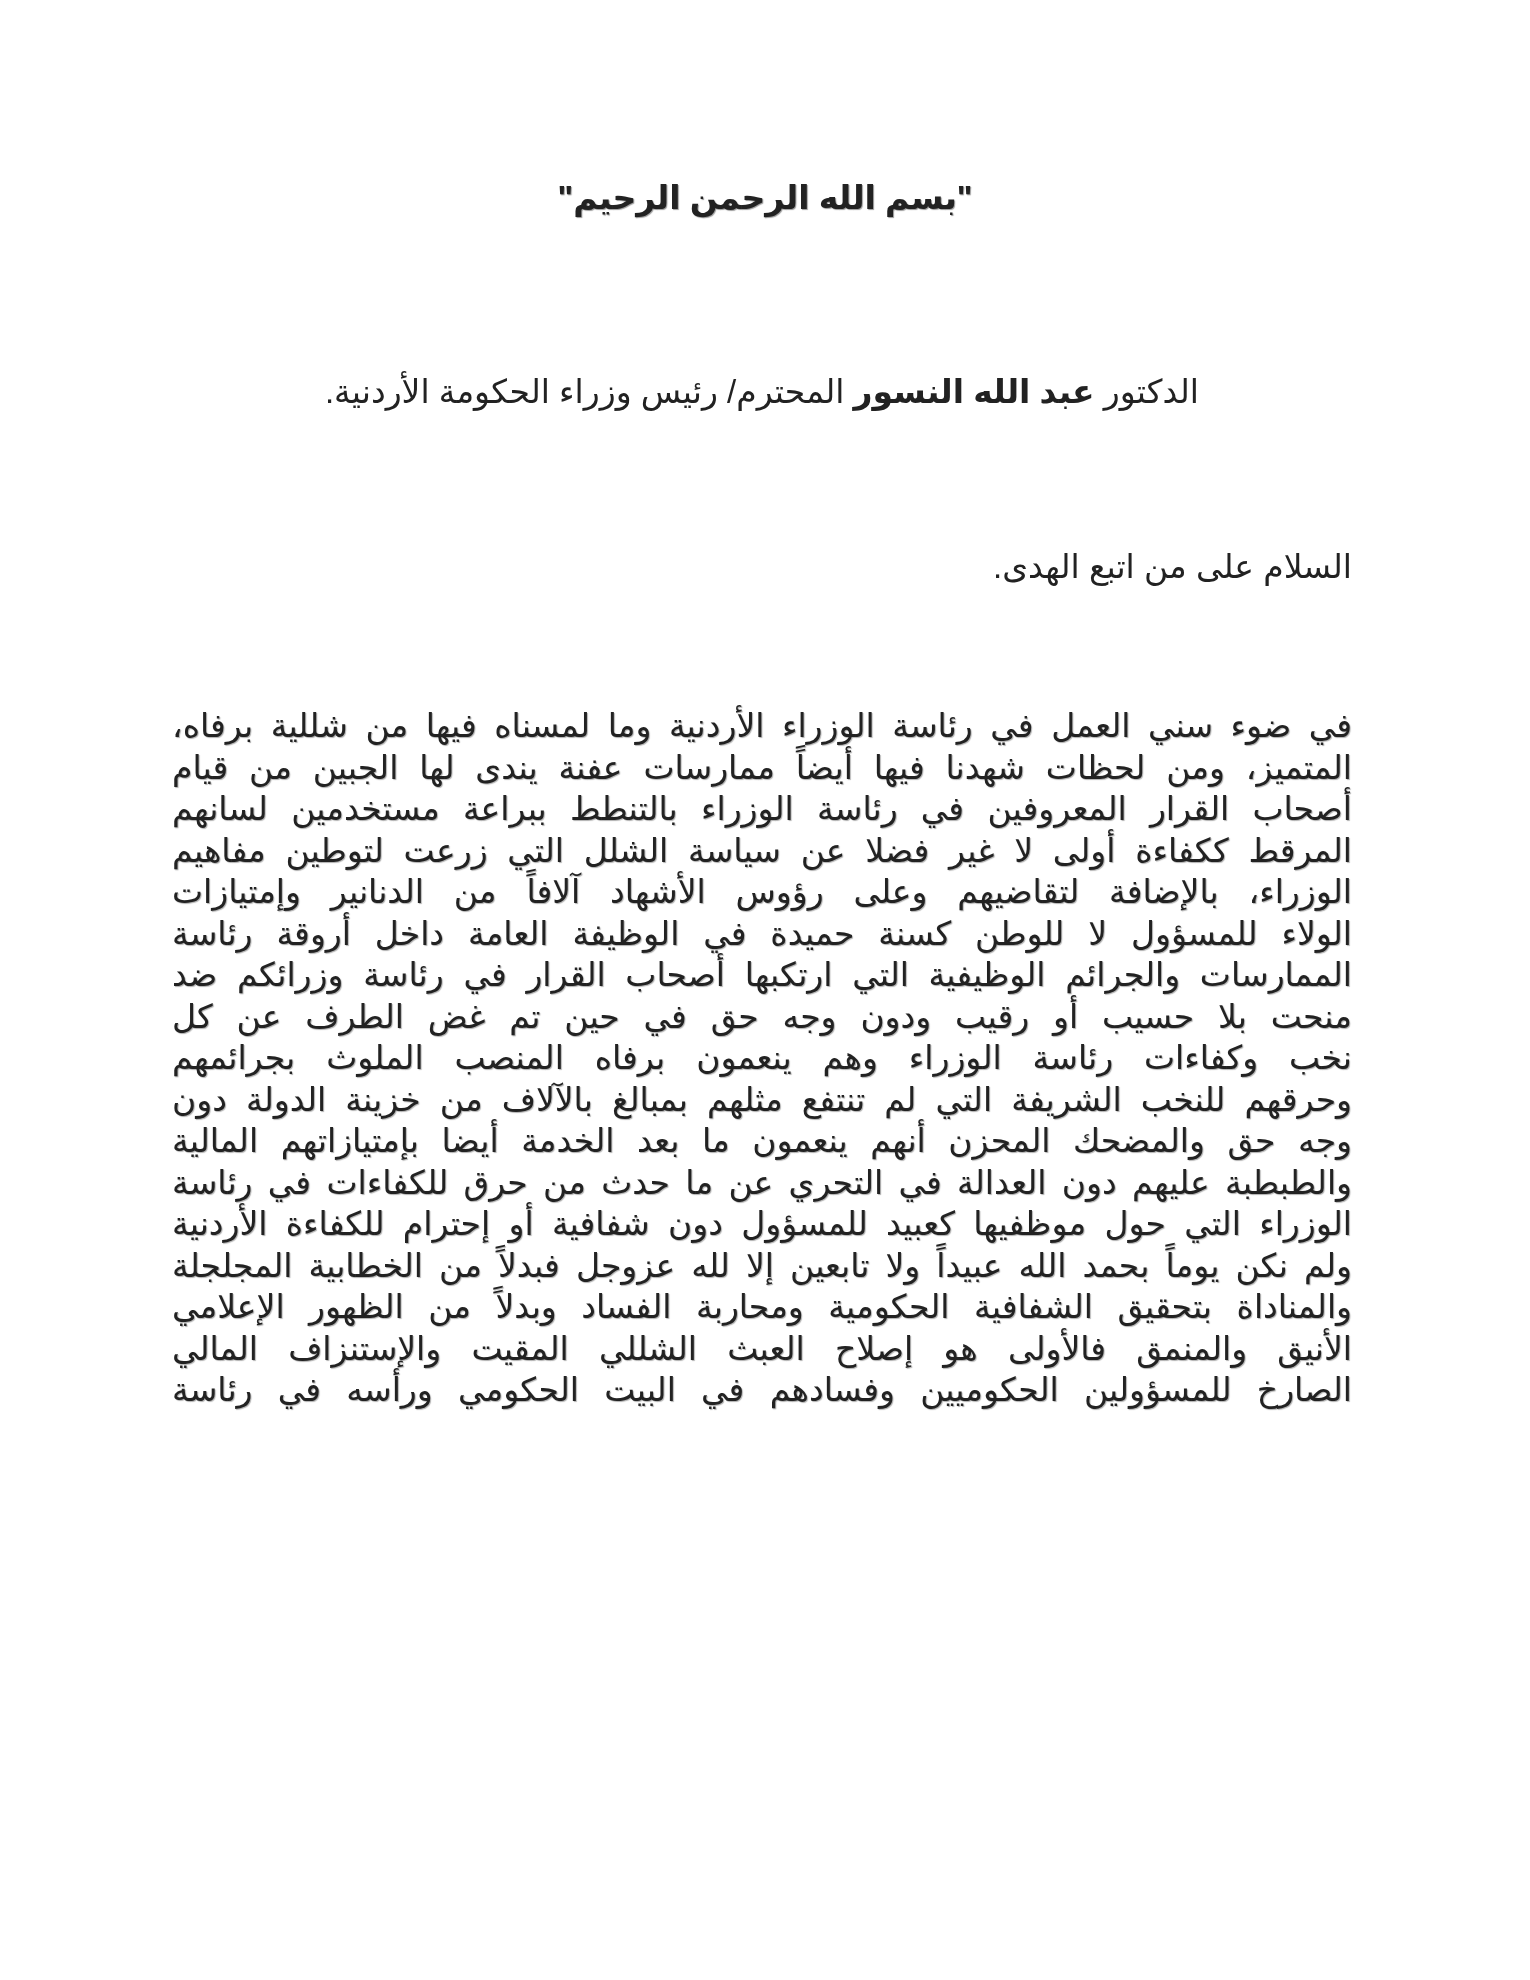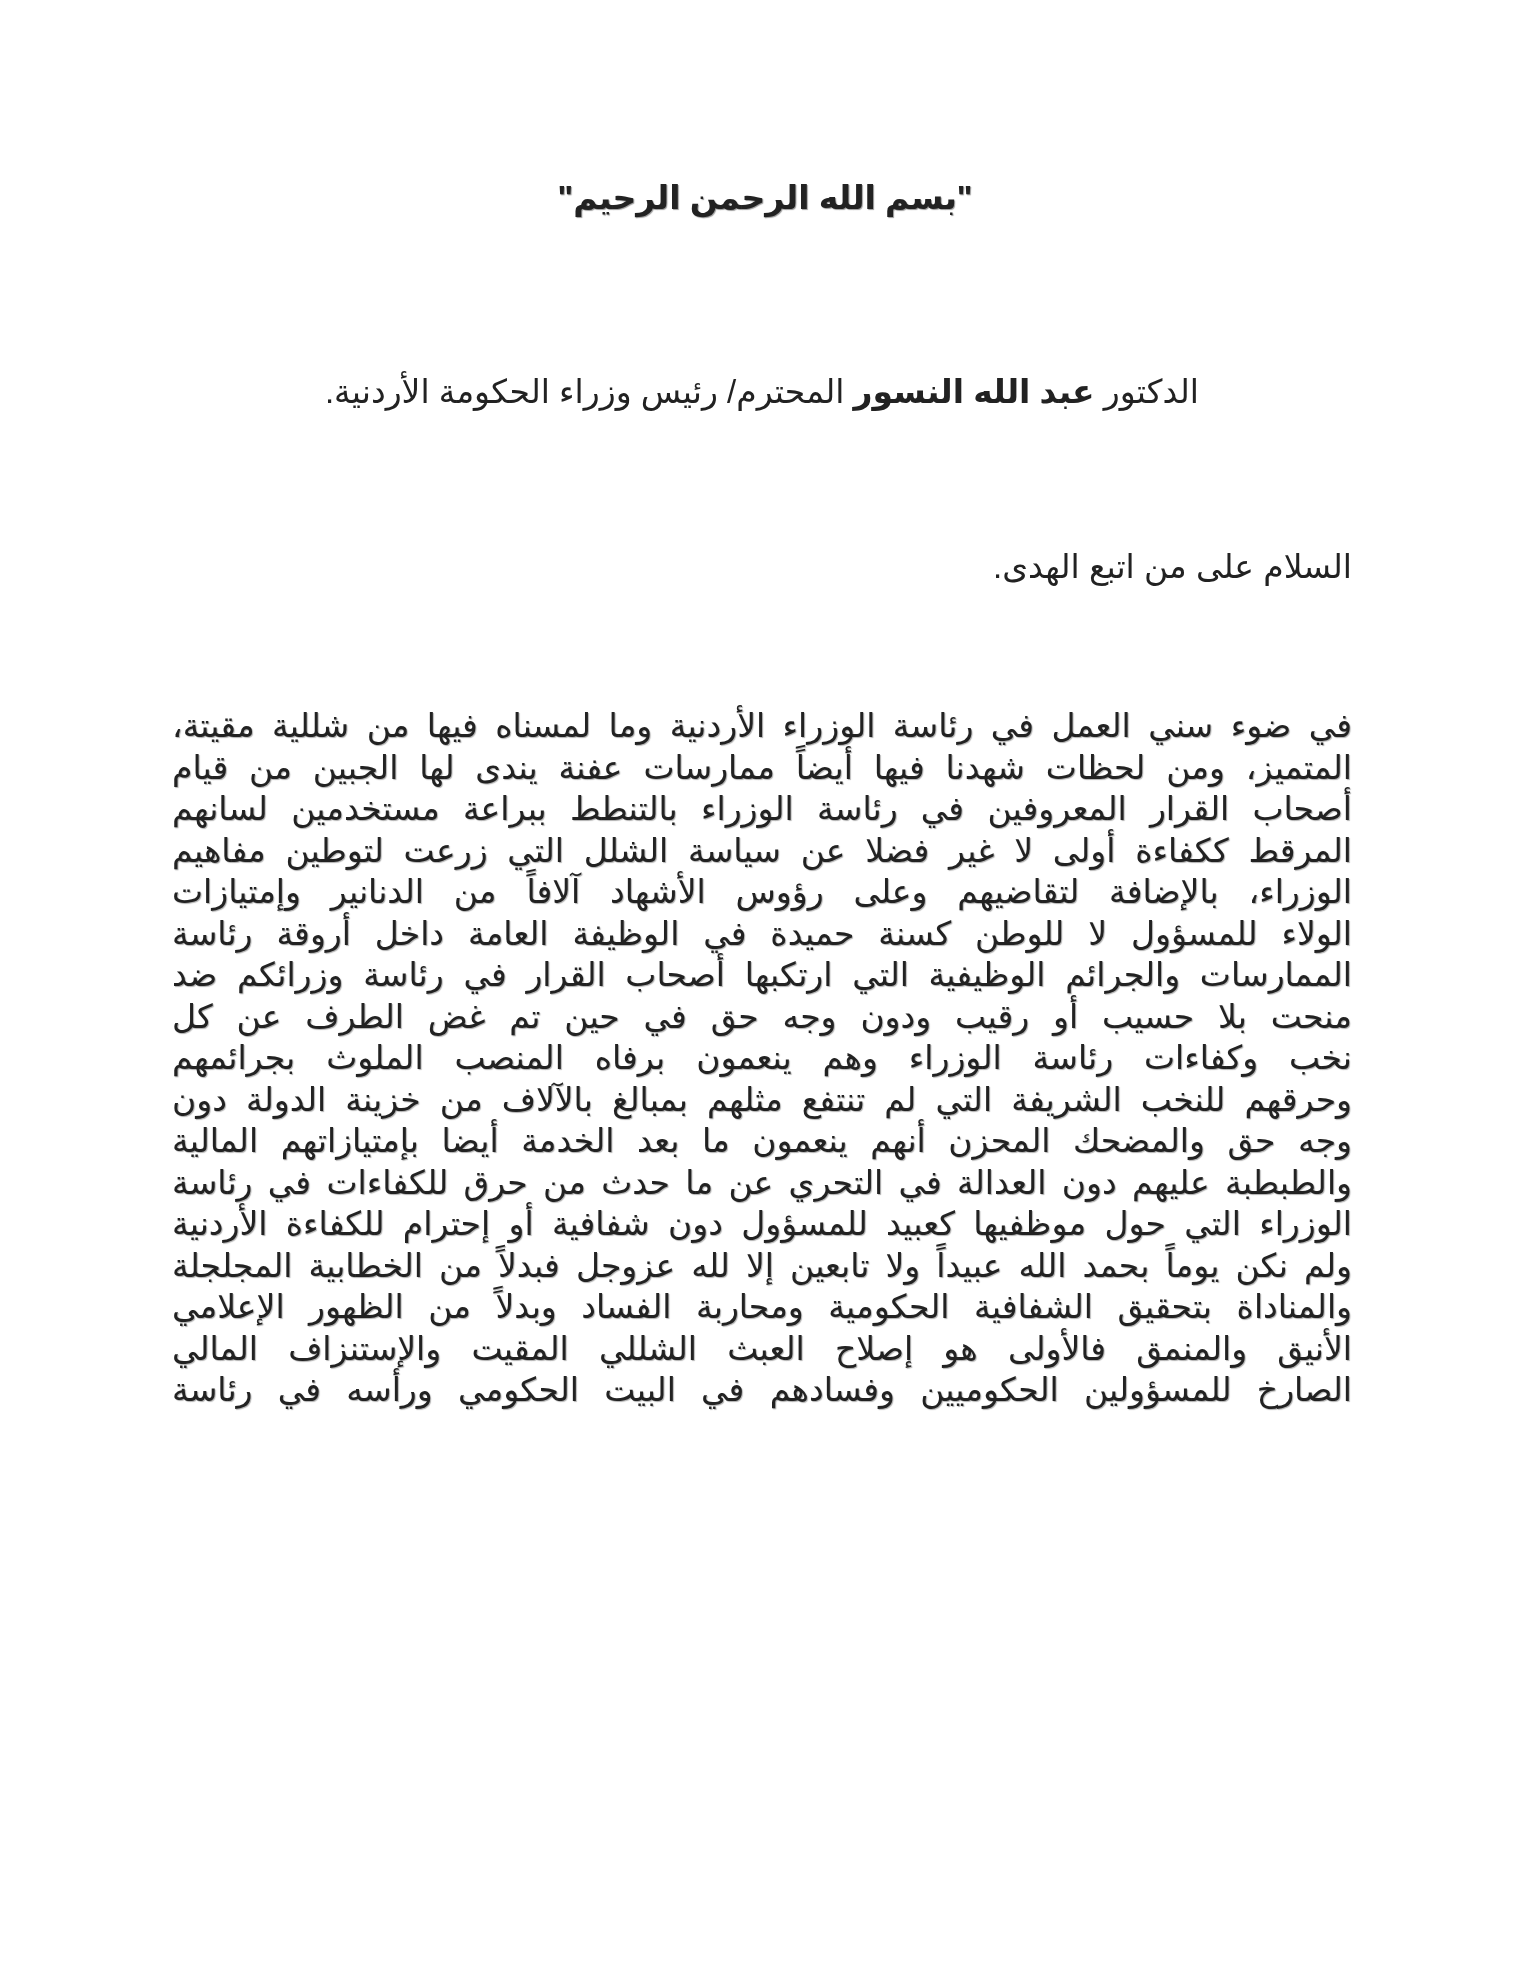--- a/index.html
+++ b/index.html
@@ -88,21 +88,21 @@
 
   <div class="title rtl">"بسم الله الرحمن الرحيم"</div>
 
   <div class="addressee rtl">
     <span>الدكتور </span><span class="bold">عبد الله النسور</span><span> المحترم/ رئيس وزراء الحكومة الأردنية.</span>
   </div>
 
   <div class="greeting rtl">السلام على من اتبع الهدى.</div>
 
   <div class="body-text rtl">
-    <span class="body-line">في ضوء سني العمل في رئاسة الوزراء الأردنية وما لمسناه فيها من شللية مقيتة،</span>
+    <span class="body-line">في ضوء سني العمل في رئاسة الوزراء الأردنية وما لمسناه فيها من شللية برفاه،</span>
     <span class="body-line">المتميز، ومن لحظات شهدنا فيها أيضاً ممارسات عفنة يندى لها الجبين من قيام</span>
     <span class="body-line">أصحاب القرار المعروفين في رئاسة الوزراء بالتنطط ببراعة مستخدمين لسانهم</span>
     <span class="body-line">المرقط ككفاءة أولى لا غير فضلا عن سياسة الشلل التي زرعت لتوطين مفاهيم</span>
     <span class="body-line">الوزراء، بالإضافة لتقاضيهم وعلى رؤوس الأشهاد آلافاً من الدنانير وإمتيازات</span>
     <span class="body-line">الولاء للمسؤول لا للوطن كسنة حميدة في الوظيفة العامة داخل أروقة رئاسة</span>
     <span class="body-line">الممارسات والجرائم الوظيفية التي ارتكبها أصحاب القرار في رئاسة وزرائكم ضد</span>
     <span class="body-line">منحت بلا حسيب أو رقيب ودون وجه حق في حين تم غض الطرف عن كل</span>
     <span class="body-line">نخب وكفاءات رئاسة الوزراء وهم ينعمون برفاه المنصب الملوث بجرائمهم</span>
     <span class="body-line">وحرقهم للنخب الشريفة التي لم تنتفع مثلهم بمبالغ بالآلاف من خزينة الدولة دون</span>
     <span class="body-line">وجه حق والمضحك المحزن أنهم ينعمون ما بعد الخدمة أيضا بإمتيازاتهم المالية</span>

